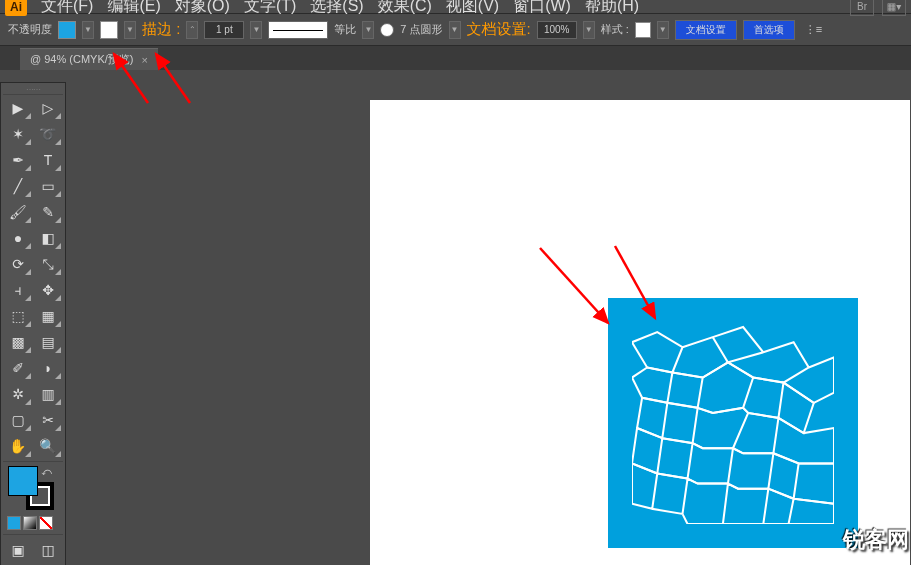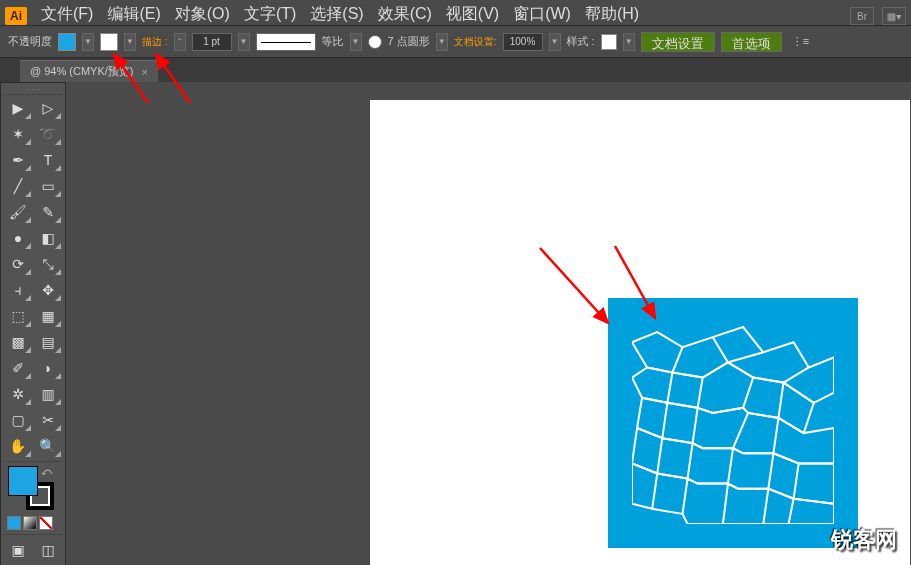--- a/index.html
+++ b/index.html
@@ -1,37 +1,37 @@
 <!DOCTYPE html>
 <html><head>
 <meta charset="utf-8">
 <style>
 * { margin: 0; padding: 0; box-sizing: border-box; font-family: "Microsoft YaHei", Arial, sans-serif; }
 body { width: 911px; height: 565px; background: #4a4a4a; overflow: hidden; position: relative; }
 
 
-.menubar { height: 26px; background: #4a4a4a; display: flex; align-items: flex-end; padding: 0 5px; gap: 14px; border-bottom: 1px solid #2a2a2a; }
+.menubar { height: 14px; background: #4a4a4a; display: flex; align-items: center; padding: 0 5px; gap: 14px; border-bottom: 1px solid #2a2a2a; }
 .app-icon { width: 22px; height: 18px; background: #ff9a00; color: #3d1e00; font-weight: bold; font-size: 12px; display: flex; align-items: center; justify-content: center; border-radius: 2px; }
 .menu-item { color: #ddd; font-size: 16px; cursor: pointer; }
 .menubar-right { margin-left: auto; display: flex; gap: 8px; }
 .menubar-btn { width: 24px; height: 18px; border: 1px solid #666; display: flex; align-items: center; justify-content: center; color: #aaa; font-size: 10px; }
 
 
 .controlbar { height: 32px; background: #4a4a4a; display: flex; align-items: center; padding: 0 8px; gap: 6px; border-bottom: 1px solid #2a2a2a; }
 .ctrl-label { color: #ccc; font-size: 11px; }
-.ctrl-label-orange { color: #ff9a00; font-size: 10px; }
+.ctrl-label-orange { color: #ff9a00; font-size: 15px; }
 .swatch { width: 18px; height: 18px; border: 1px solid #888; display: inline-block; }
 .swatch-blue { background: #1da4e2; }
 .swatch-white { background: #fff; }
 .dropdown-arrow { width: 12px; height: 18px; background: #555; border: 1px solid #666; color: #aaa; font-size: 8px; display: flex; align-items: center; justify-content: center; }
 .ctrl-input { background: #333; border: 1px solid #666; color: #ccc; font-size: 10px; padding: 2px 4px; height: 18px; text-align: center; }
 .stroke-line { width: 60px; height: 18px; background: #fff; border: 1px solid #666; position: relative; }
 .stroke-line::after { content: ""; position: absolute; top: 50%; left: 4px; right: 4px; height: 1px; background: #000; }
 .profile-preview { width: 14px; height: 14px; background: #fff; border-radius: 50%; border: 1px solid #666; }
-.ctrl-btn { background: #4d7c0f; border: 1px solid #666; color: #ddd; font-size: 13px; padding: 2px 10px; height: 20px; }
+.ctrl-btn { background: #1d4ed8; border: 1px solid #666; color: #ddd; font-size: 10px; padding: 2px 10px; height: 20px; }
 .ctrl-selbox { width: 16px; height: 16px; background: #fff; border: 1px solid #888; }
 
 
 .tab-strip { height: 24px; background: #3a3a3a; display: flex; align-items: flex-end; padding-left: 20px; }
 .doc-tab { background: #555; color: #ccc; font-size: 11px; padding: 3px 10px; display: flex; align-items: center; gap: 8px; border-top: 1px solid #666; }
 .tab-close { color: #aaa; font-size: 11px; cursor: pointer; }
 
 
 .tools { position: absolute; top: 82px; left: 0; width: 66px; background: #535353; border: 1px solid #2a2a2a; padding: 2px; }
 .tools-grip { height: 10px; background: #535353; border-bottom: 1px solid #444; display: flex; align-items: center; justify-content: center; }
@@ -55,21 +55,21 @@
 .mini-none::after { content: ""; position: absolute; inset: 0; background: linear-gradient(45deg, transparent 45%, red 45%, red 55%, transparent 55%); }
 
 
 .canvas-bg { position: absolute; top: 100px; left: 370px; width: 540px; height: 465px; background: #fff; }
 .blue-sq { position: absolute; top: 298px; left: 608px; width: 250px; height: 250px; background: #00a0dd; }
 .voronoi { position: absolute; inset: 24px; }
 
 
 .arrow-svg { position: absolute; pointer-events: none; }
 
-.watermark { position: absolute; right: 14px; bottom: 10px; color: #fff; font-size: 22px; font-weight: bold; text-shadow: 2px 2px 2px rgba(0,0,0,0.8), -1px -1px 1px rgba(0,0,0,0.8); }
+.watermark { position: absolute; right: 2px; bottom: 10px; color: #fff; font-size: 22px; font-weight: bold; text-shadow: 2px 2px 2px rgba(0,0,0,0.8), -1px -1px 1px rgba(0,0,0,0.8); }
 </style>
 </head>
 <body>
 
 <div class="menubar">
   <div class="app-icon">Ai</div>
   <span class="menu-item">文件(F)</span>
   <span class="menu-item">编辑(E)</span>
   <span class="menu-item">对象(O)</span>
   <span class="menu-item">文字(T)</span>

